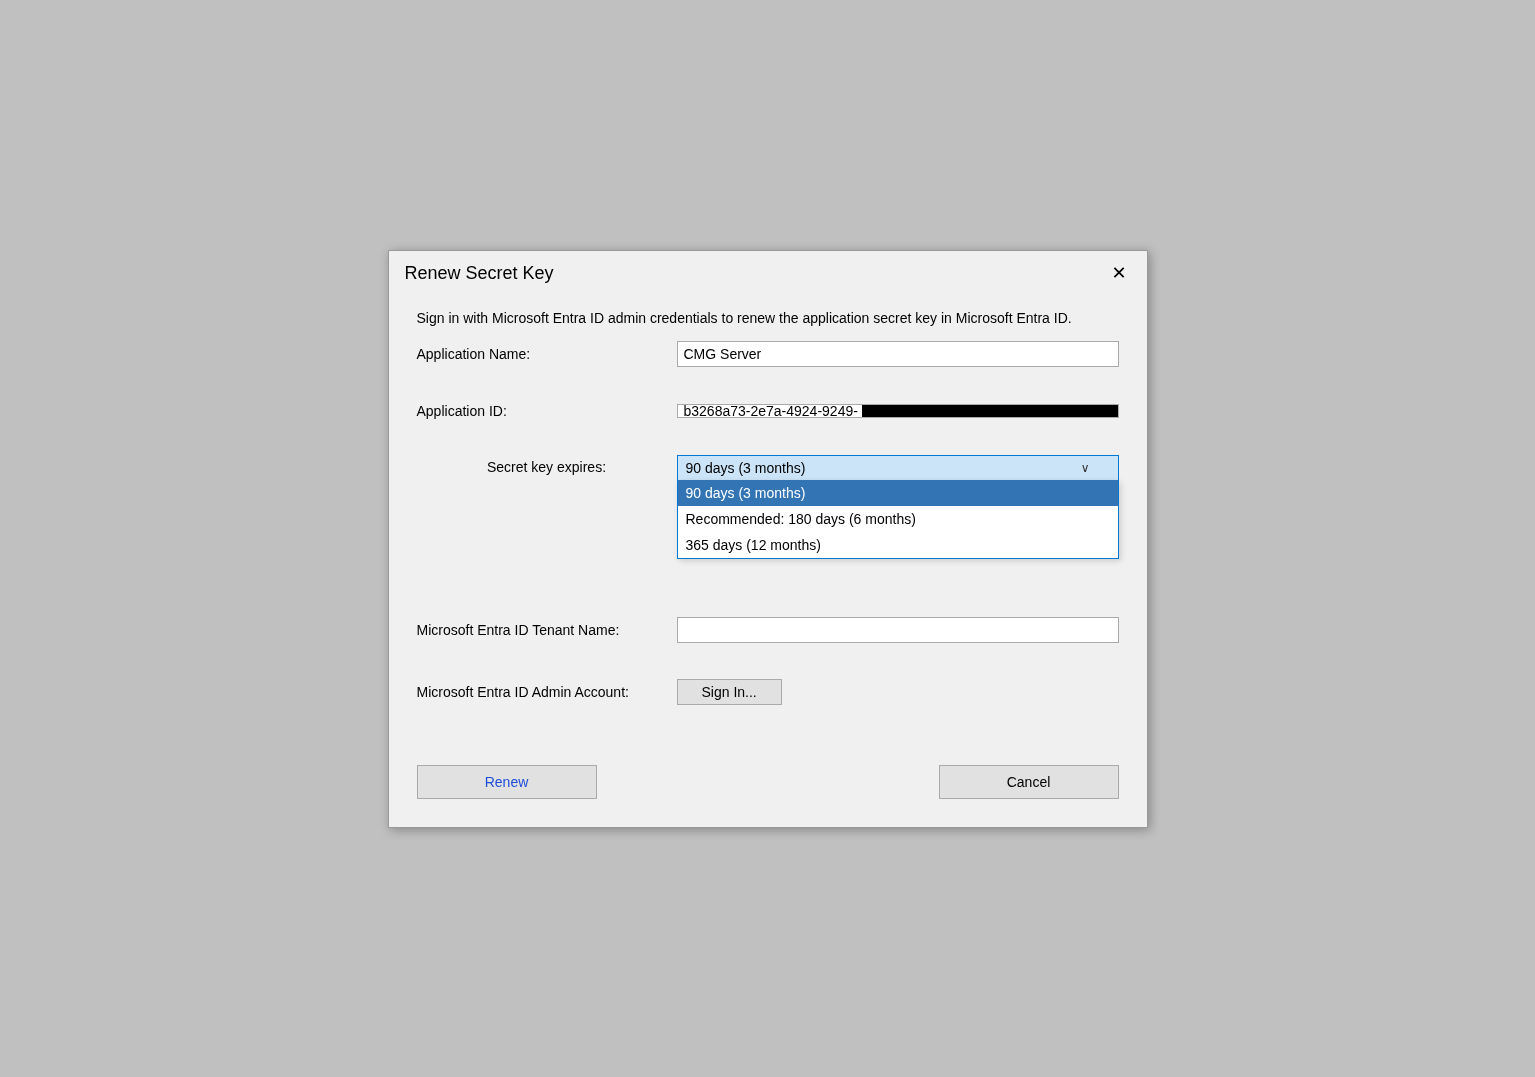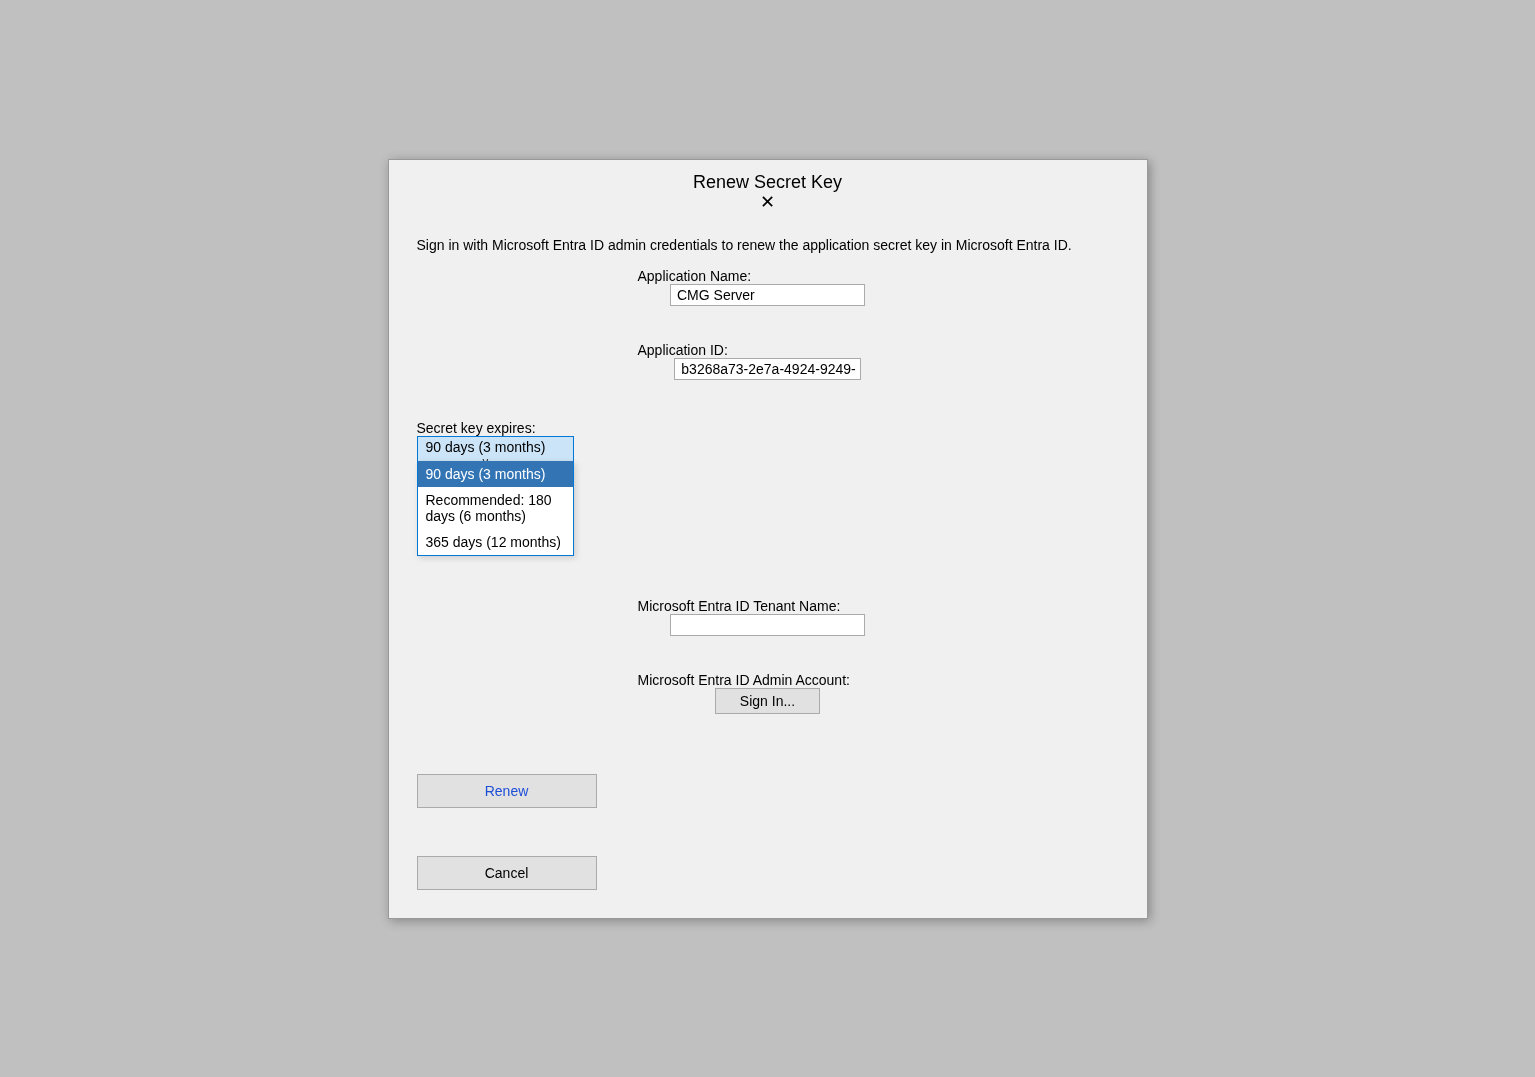--- a/index.html
+++ b/index.html
@@ -1,19 +1,18 @@
 <!DOCTYPE html>
 <html><head>
   <meta charset="utf-8">
   <style>
     * {
       box-sizing: border-box;
       margin: 0;
       padding: 0;
-      flex-direction: column;
     }
 
     body {
       background: #c0c0c0;
       display: flex;
       align-items: center;
       justify-content: center;
       min-height: 100vh;
       font-family: 'Segoe UI', Tahoma, Geneva, Verdana, sans-serif;
       font-size: 14px;
@@ -99,21 +98,21 @@
       font-family: inherit;
       outline: none;
     }
 
     .app-id-container {
       flex: 1;
       display: flex;
       align-items: center;
       border: 1px solid #aaa;
       background: #fff;
-      height: 38px;
+      height: 14px;
       overflow: hidden;
     }
 
     .app-id-text {
       padding: 2px 4px 2px 6px;
       font-size: 14px;
       white-space: nowrap;
     }
 
     .app-id-redacted {
@@ -248,21 +247,21 @@
 
       <div class="form-row">
         <span class="form-label">Application ID:</span>
         <div class="app-id-container">
           <span class="app-id-text">b3268a73-2e7a-4924-9249-</span>
           <div class="app-id-redacted"></div>
         </div>
       </div>
 
       <div class="form-row" style="align-items: flex-start;">
-        <span class="form-label" style="padding-top:4px;">Secret key expires:</span>
+        <span class="form-label" style="padding-top:4px;text-align:center;">Secret key expires:</span>
         <div class="dropdown-wrapper">
           <div class="dropdown-selected">
             <span>90 days (3 months)</span>
             <span class="dropdown-arrow">∨</span>
           </div>
           <div class="dropdown-menu">
             <div class="dropdown-item selected">90 days (3 months)</div>
             <div class="dropdown-item">Recommended: 180 days (6 months)</div>
             <div class="dropdown-item">365 days (12 months)</div>
           </div>

